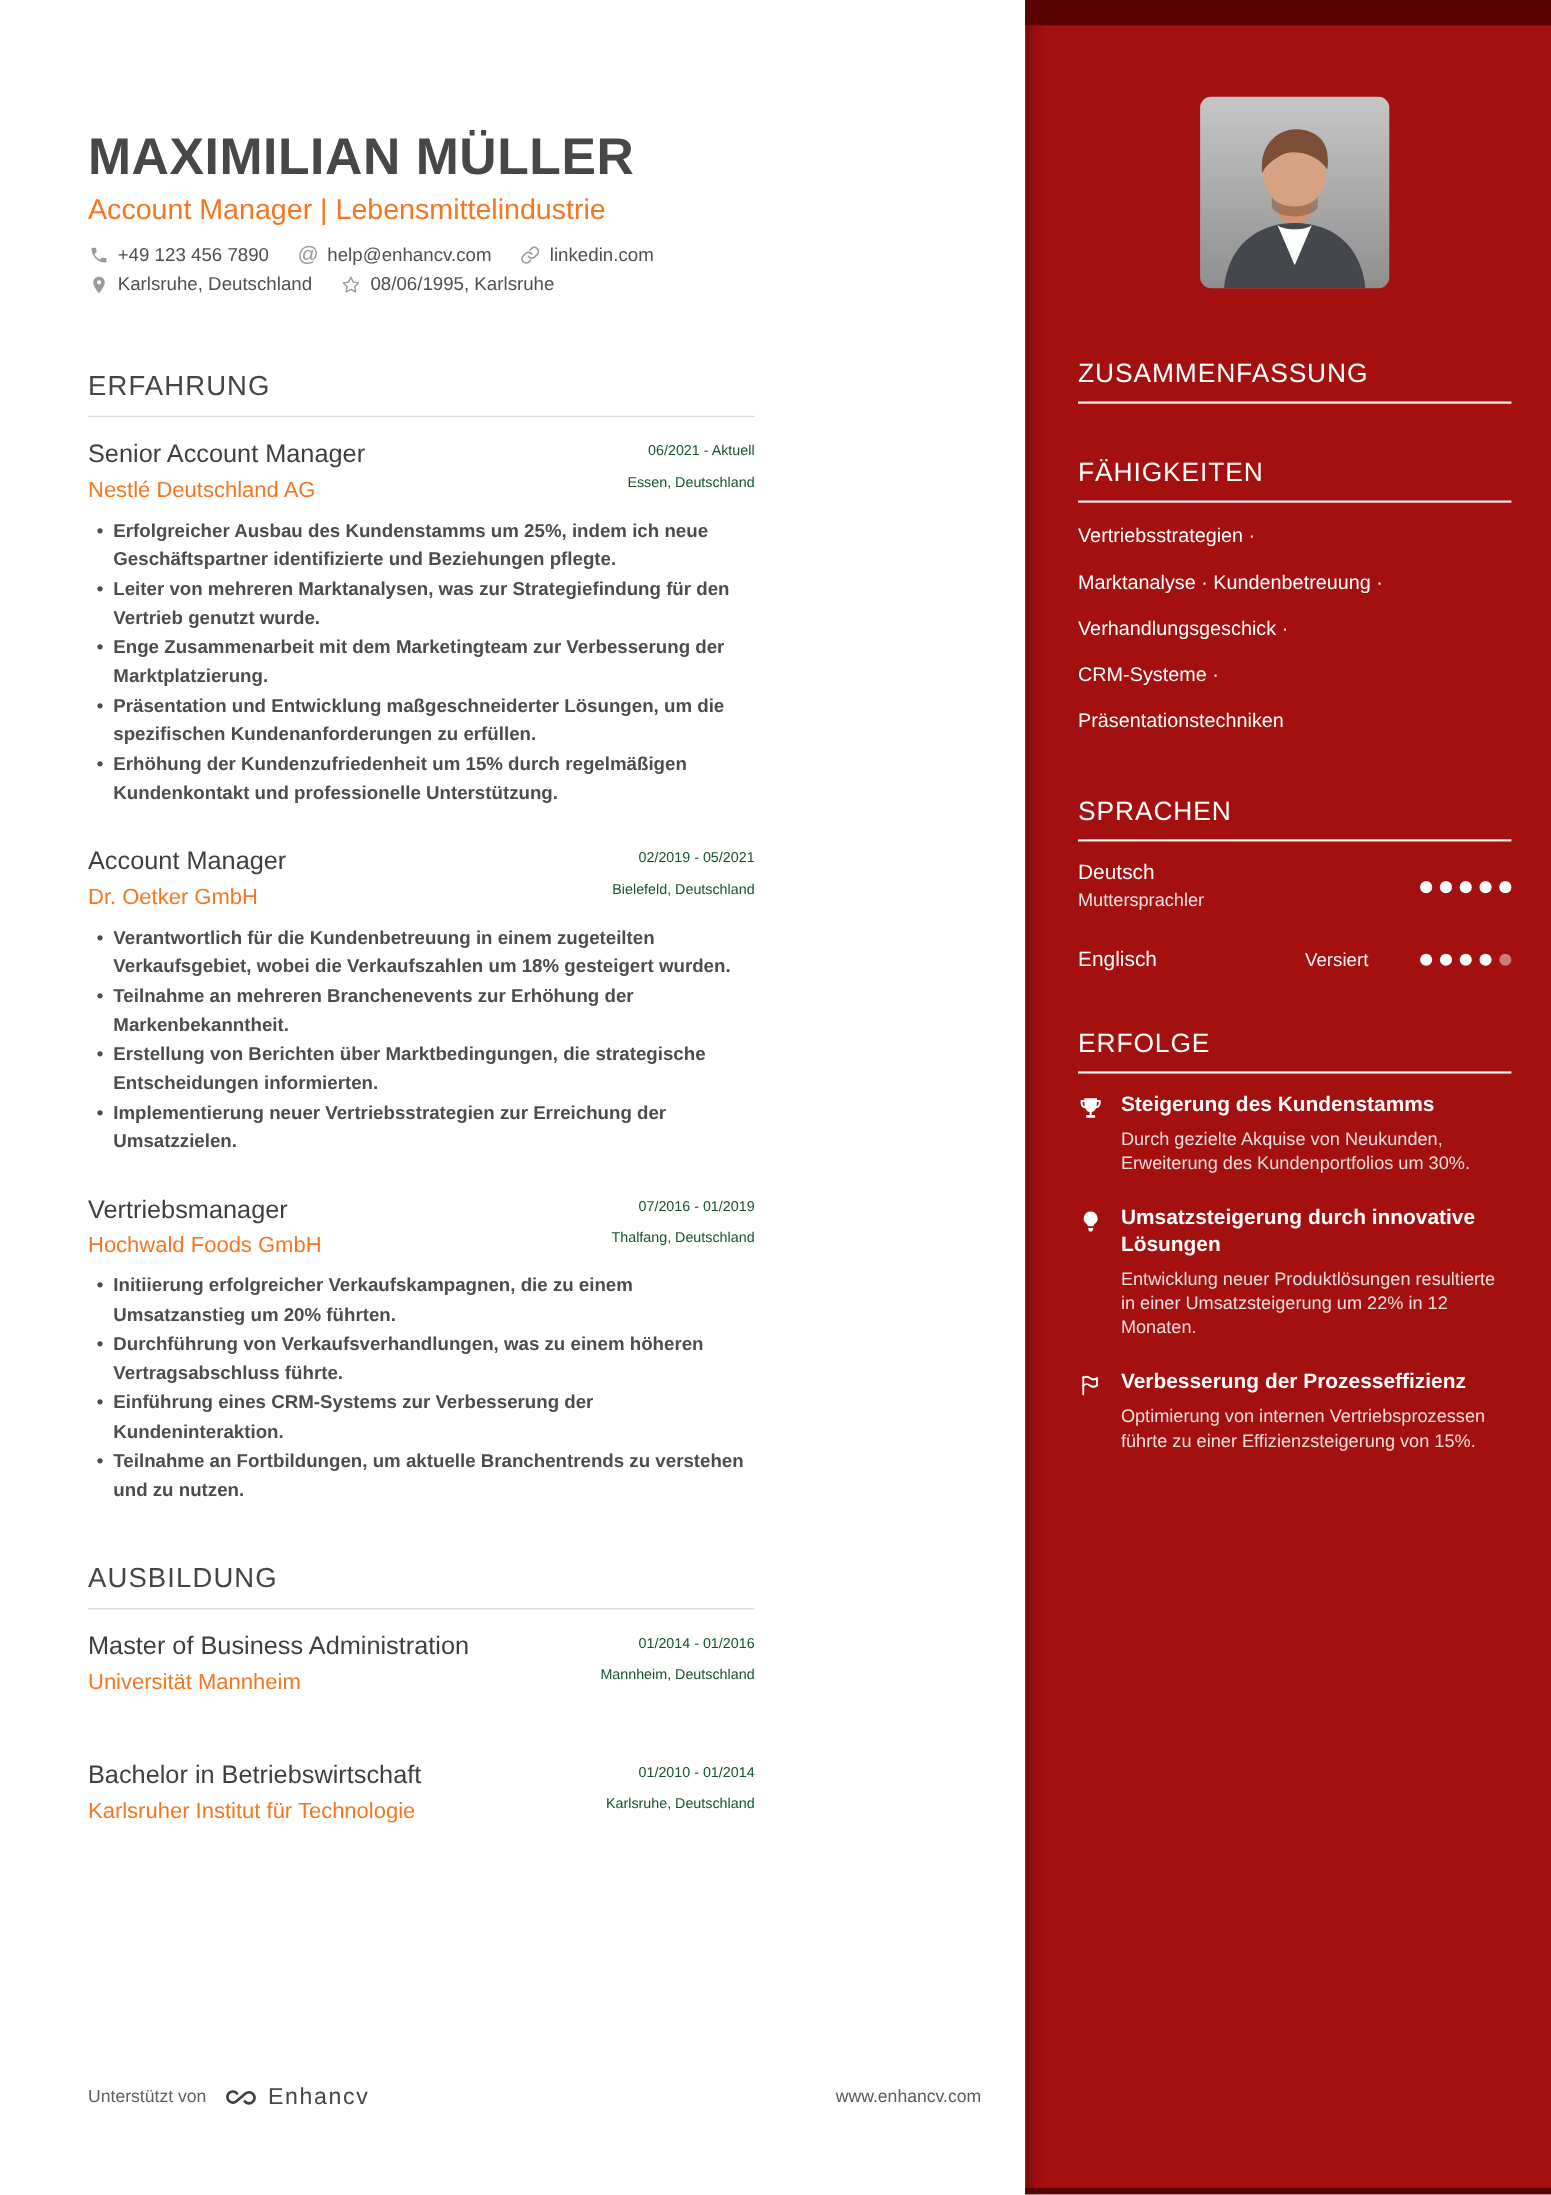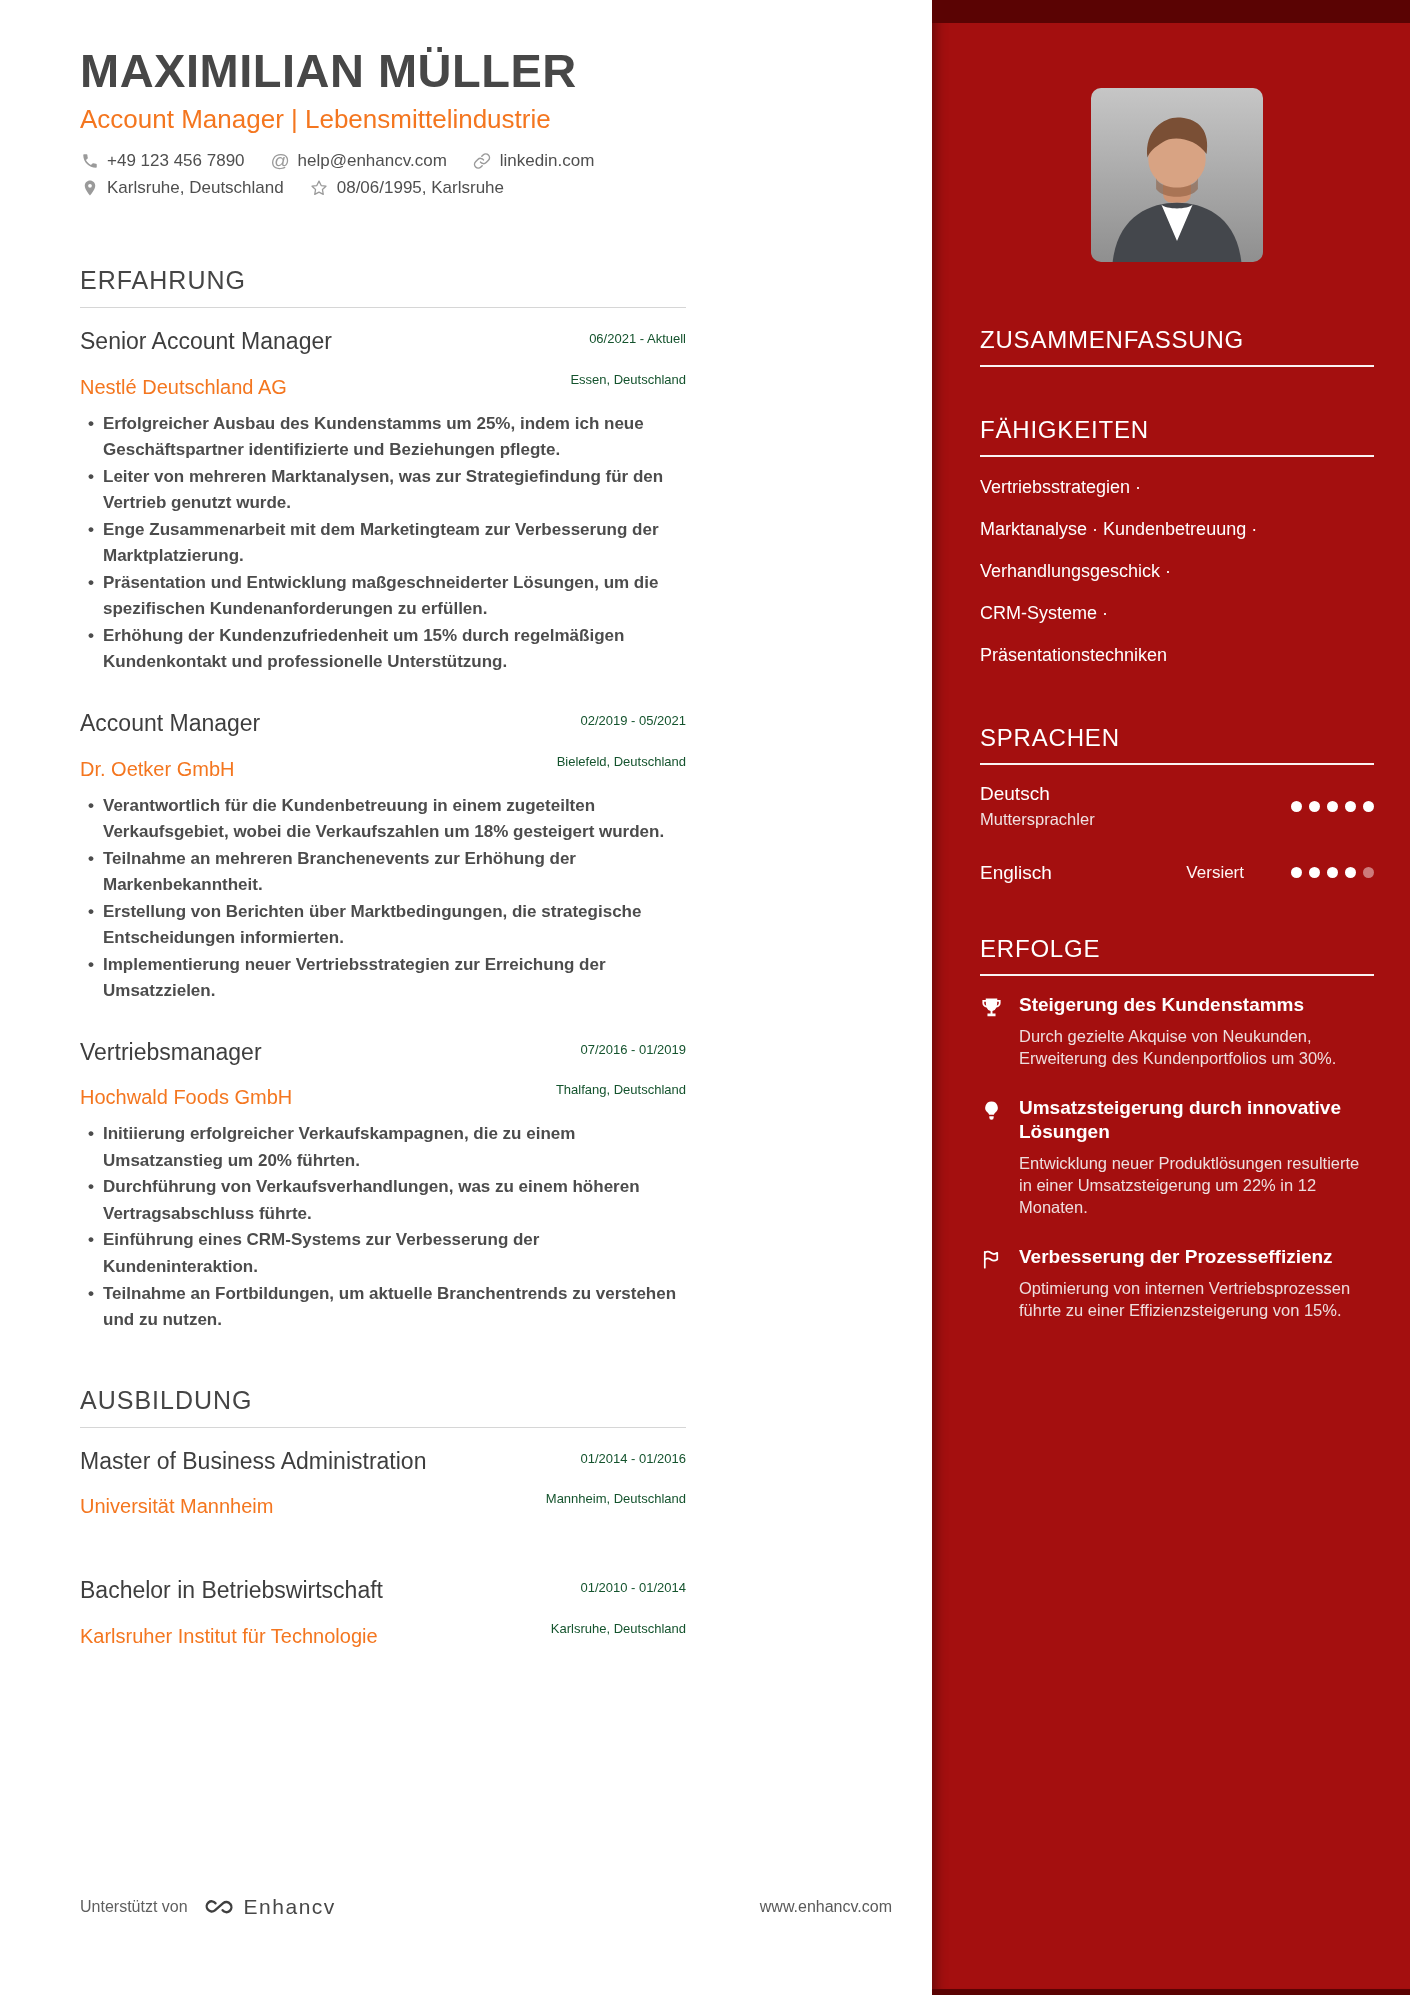--- a/index.html
+++ b/index.html
@@ -2,37 +2,37 @@
 <html><head>
 <meta charset="utf-8">
 <style>
   html,body{margin:0;padding:0;}
   body{
     width:1410px;height:1995px;position:relative;background:#ffffff;
     font-family:"Liberation Sans", sans-serif;overflow:hidden;
     -webkit-font-smoothing:antialiased;
   }
   
-  .left-col{position:absolute;left:0;top:0;width:804px;box-sizing:border-box;padding:45px 0 0 80px;}
+  .left-col{position:absolute;left:0;top:0;width:804px;box-sizing:border-box;padding:116px 0 0 80px;}
   .left-inner{width:606px;}
   .name{font-size:47px;font-weight:700;color:#474747;letter-spacing:.5px;line-height:1.1;margin:0;}
   .headline{font-size:26px;color:#F4761F;margin-top:7px;line-height:1.2;}
   .contacts{margin-top:16px;}
   .contact-row{display:flex;align-items:center;gap:26px;margin-top:7px;}
   .contact-item{display:flex;align-items:center;gap:8px;font-size:17px;color:#4f4f4f;}
   .cicon{display:inline-flex;width:19px;height:19px;align-items:center;justify-content:center;color:#9a9a9a;flex:none;}
   .cicon svg{width:18px;height:18px;display:block;}
   .at-glyph{font-size:19px;color:#9a9a9a;line-height:1;}
 
   .section{margin-top:68px;}
   .section-h{font-size:25px;font-weight:400;color:#454545;letter-spacing:1px;margin:0 0 12px 0;}
   .rule{height:1px;background:#d6d6d6;margin-bottom:19px;}
 
   .job{margin-bottom:33px;}
-  .row-split{display:flex;justify-content:space-between;align-items:flex-start;margin-top:12px;}
+  .row-split{display:flex;justify-content:space-between;align-items:flex-start;}
   .job-title{font-size:23px;color:#3e3e3e;font-weight:400;line-height:1.25;}
   .meta{font-size:13px;color:#14532d;text-align:right;line-height:1.3;white-space:nowrap;flex:none;padding-top:4px;}
   .meta.wrap{white-space:normal;max-width:175px;}
   .company{font-size:20px;color:#F4761F;margin-top:6px;line-height:1.3;}
   ul.bullets{margin:11px 0 0 0;padding:0 0 0 23px;list-style:none;font-weight:bold;}
   ul.bullets li{position:relative;font-size:17px;color:#4c4c4c;line-height:1.56;}
   ul.bullets li::before{content:"\2022";position:absolute;left:-15px;color:#4c4c4c;}
 
   .edu{margin-bottom:57px;}
 

